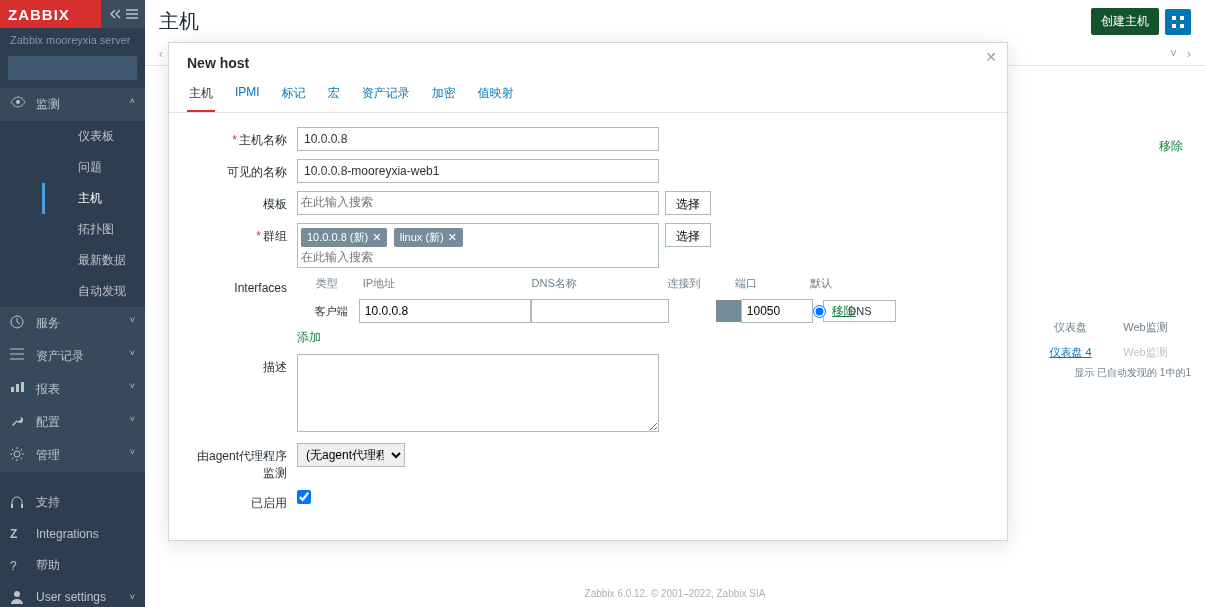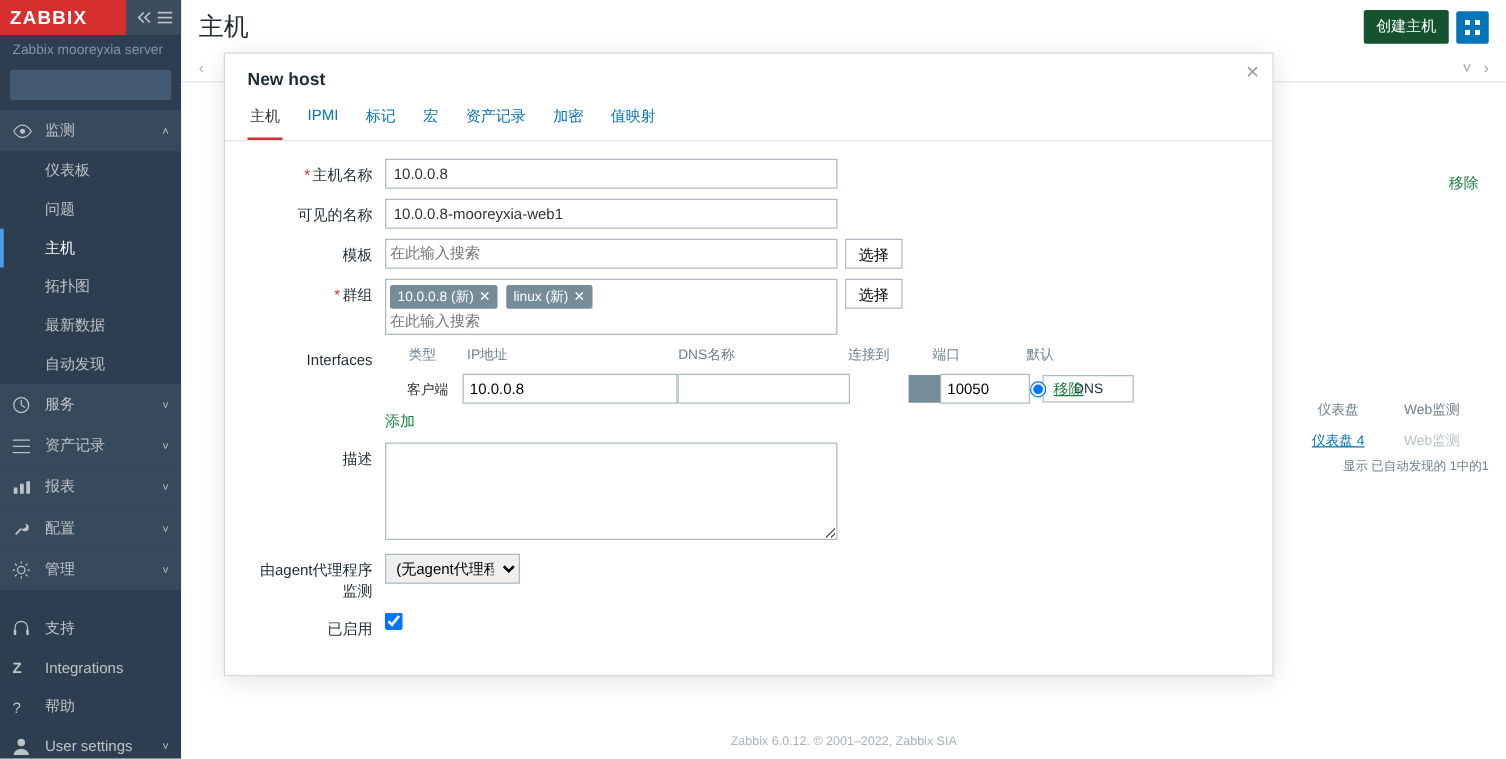--- a/index.html
+++ b/index.html
@@ -7,24 +7,24 @@
 
 
 .sidebar { position: absolute; left: 0; top: 0; width: 145px; height: 607px; background: #2c3e50; color: #bdc3c7; }
 .logo-row { background: #d72e2e; height: 28px; display: flex; align-items: center; padding: 0 8px; }
 .logo-text { color: #fff; font-weight: bold; font-size: 15px; letter-spacing: 1px; }
 .collapse-box { position: absolute; left: 101px; top: 0; width: 44px; height: 28px; background: #3b4c5d; display: flex; align-items: center; justify-content: center; gap: 3px; }
 .server-name { padding: 6px 10px; font-size: 11px; color: #7f97ad; }
 .search-box { margin: 4px 8px 8px 8px; background: #435b72; height: 24px; display: flex; align-items: center; padding: 0 6px; border-radius: 2px; }
 .search-box input { background: transparent; border: none; outline: none; color: #fff; flex: 1; font-size: 12px; }
 .nav-section { }
-.nav-header { display: flex; align-items: center; padding: 8px 10px; background: #374a5c; cursor: pointer; }
+.nav-header { display: flex; padding: 8px 10px; background: #374a5c; cursor: pointer; }
 .nav-header .ico { width: 18px; margin-right: 8px; }
 .nav-header .chev { margin-left: auto; font-size: 9px; }
-.nav-item { display: flex; align-items: center; padding: 7px 10px 7px 36px; cursor: pointer; color: #bdc3c7; font-size: 12px; }
+.nav-item { display: flex; align-items: center; padding: 7px 10px 7px 36px; cursor: pointer; color: #bdc3c7; font-size: 12px; margin-left: 42px; }
 .nav-item.active { border-left: 3px solid #4b9fe1; padding-left: 33px; color: #fff; }
 .nav-simple { display: flex; align-items: center; padding: 8px 10px; cursor: pointer; }
 .nav-simple .ico { width: 18px; margin-right: 8px; }
 
 
 .main { position: absolute; left: 145px; top: 0; right: 0; height: 607px; background: #fff; }
 .page-header { display: flex; align-items: center; padding: 8px 14px; }
 .page-title { font-size: 20px; color: #1f2c33; flex: 1; font-weight: normal; }
 .btn-primary { background: #14532d; color: #fff; border: none; padding: 5px 10px; font-size: 12px; cursor: pointer; border-radius: 2px; }
 .icon-btn { width: 26px; height: 26px; background: #0275b8; color: #fff; display: inline-flex; align-items: center; justify-content: center; margin-left: 6px; cursor: pointer; border-radius: 2px; }
@@ -39,21 +39,21 @@
 .dash-col { position: absolute; right: 22px; top: 316px; width: 150px; text-align: center; font-size: 11px; }
 .dash-col .r1 { display: flex; }
 .dash-col .h { flex: 1; color: #70808c; padding: 4px 0; }
 .dash-col .c { flex: 1; padding: 6px 0; }
 .dash-col a { color: #0275b8; }
 .dash-col .disabled { color: #b9c3c9; }
 .footer-info { position: absolute; right: 14px; top: 366px; font-size: 10px; color: #70808c; }
 .footer-copy { position: absolute; bottom: 8px; left: 50%; transform: translateX(-50%); font-size: 10px; color: #a8b2b8; }
 
 
-.modal { position: absolute; left: 179px; top: 42px; width: 840px; background: #fff; border: 1px solid #d0d7db; box-shadow: 0 4px 20px rgba(0,0,0,0.12); }
+.modal { position: absolute; left: 168px; top: 42px; width: 840px; background: #fff; border: 1px solid #d0d7db; box-shadow: 0 4px 20px rgba(0,0,0,0.12); }
 .modal-title { padding: 12px 18px 6px 18px; font-size: 14px; font-weight: bold; }
 .modal-close { position: absolute; right: 10px; top: 6px; color: #97a0a8; cursor: pointer; font-size: 14px; }
 .modal-tabs { display: flex; gap: 18px; padding: 0 18px; border-bottom: 1px solid #dfe4e7; }
 .modal-tab { padding: 8px 2px; cursor: pointer; color: #0275b8; font-size: 12px; }
 .modal-tab.active { color: #333; border-bottom: 2px solid #d72e2e; font-weight: normal; }
 .modal-body { padding: 14px 18px 20px 18px; }
 .form-row { display: flex; align-items: flex-start; margin-bottom: 8px; }
 .form-label { width: 110px; text-align: right; padding-right: 10px; padding-top: 5px; font-size: 12px; color: #1f2c33; }
 .form-label .req { color: #d72e2e; margin-right: 2px; }
 .form-field { }

